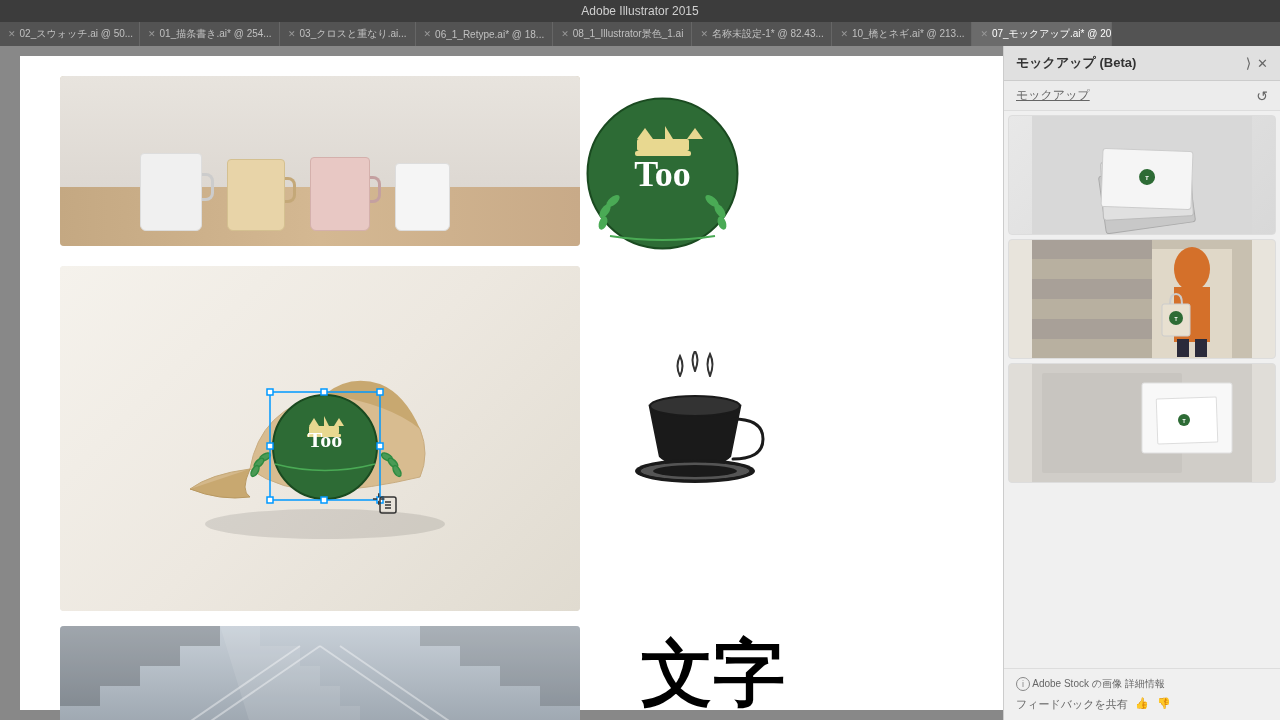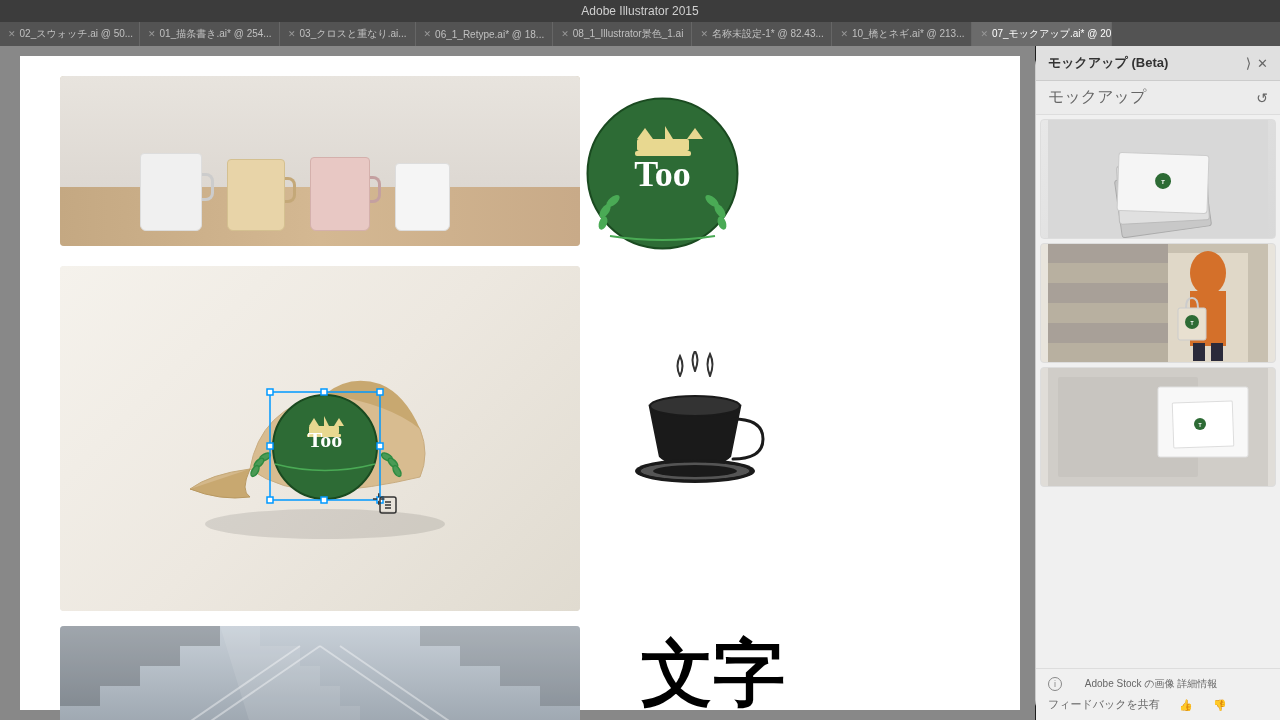--- a/index.html
+++ b/index.html
@@ -150,27 +150,26 @@
       font-size: 72px;
       font-weight: 900;
       color: #000;
     }
 
     
     .right-panel {
       position: absolute;
       top: 46px;
       right: 0;
-      width: 245px;
+      width: 277px;
       bottom: 0;
       background: #f0f0f0;
       border-left: 1px solid #ccc;
       display: flex;
       flex-direction: column;
-      border-radius: 20px;
     }
 
     .panel-header {
       background: #e0e0e0;
       padding: 8px 12px;
       display: flex;
       align-items: center;
       justify-content: space-between;
       border-bottom: 1px solid #ccc;
     }
@@ -200,22 +199,23 @@
 
     .panel-sub-header {
       padding: 6px 12px;
       display: flex;
       align-items: center;
       justify-content: space-between;
       background: #ececec;
       border-bottom: 1px solid #ddd;
     }
     .panel-sub-label {
-      font-size: 16px;
+      font-size: 12px;
       color: #666;
+      text-decoration: underline;
     }
     .panel-refresh {
       font-size: 14px;
       color: #666;
       cursor: pointer;
     }
 
     
     .thumbnail-list {
       flex: 1;
@@ -268,22 +268,22 @@
       border-top: 1px solid #ddd;
       background: #f0f0f0;
     }
     .stock-info {
       font-size: 10px;
       color: #666;
       margin-bottom: 6px;
     }
     .feedback-row {
       display: flex;
-      align-items: flex-end;
-      gap: 20px;
+      align-items: flex-start;
+      gap: 8px;
       font-size: 11px;
       color: #666;
     }
     .feedback-icon {
       cursor: pointer;
       color: #888;
     }
 
     
     .info-icon {
@@ -603,21 +603,21 @@
         <circle cx="152" cy="57" r="6" fill="#2d6b35"></circle>
         <text x="152" y="60" text-anchor="middle" font-size="5" fill="white" font-weight="bold">T</text>
       </svg>
     </div>
 
   </div>
 
   <div class="panel-footer">
     <div class="stock-info">
       <span class="info-icon">i</span>
-      <span style="cursor:pointer; margin-left:20px;">Adobe Stock の画像  詳細情報</span>
+      <span style="cursor:pointer; margin-left:0;">Adobe Stock の画像  詳細情報</span>
     </div>
     <div class="feedback-row">
       <span>フィードバックを共有</span>
       <span class="feedback-icon">👍</span>
       <span class="feedback-icon">👎</span>
     </div>
   </div>
 
 </div>
 

